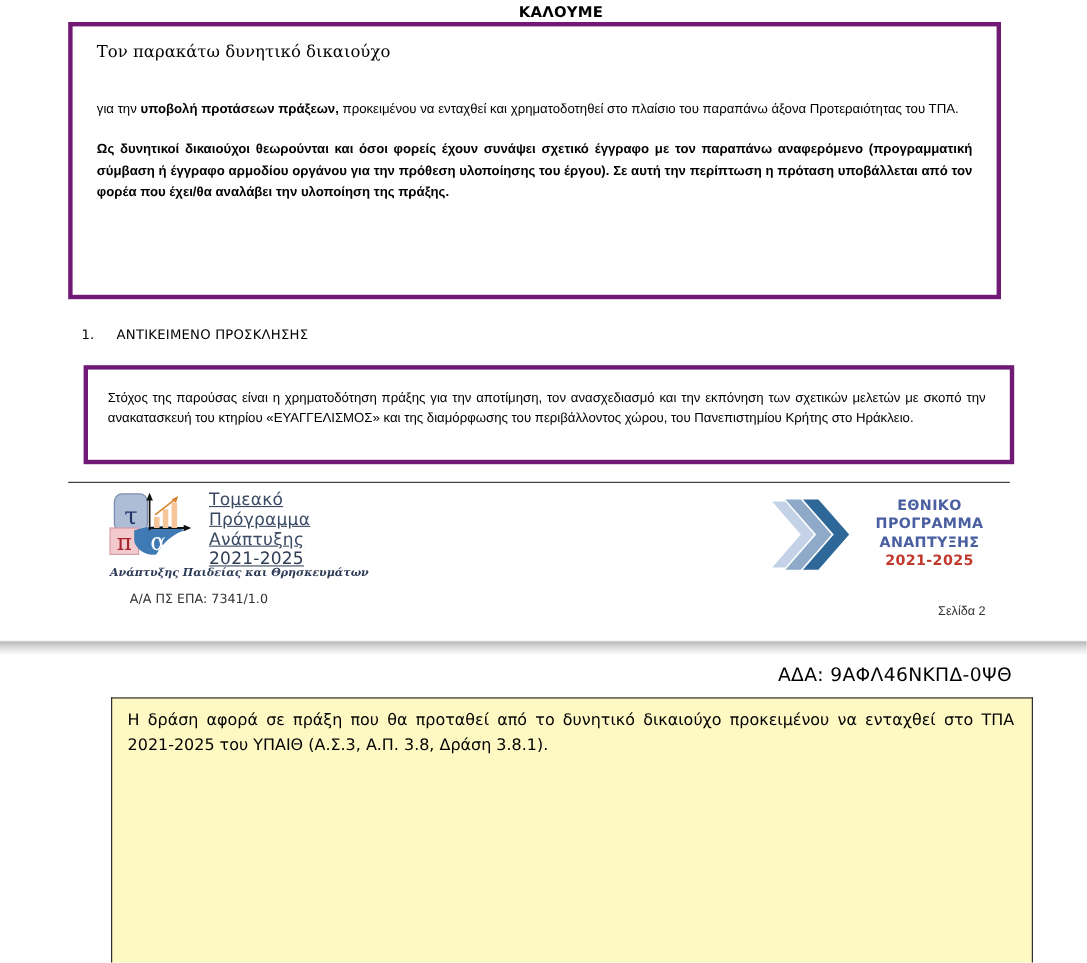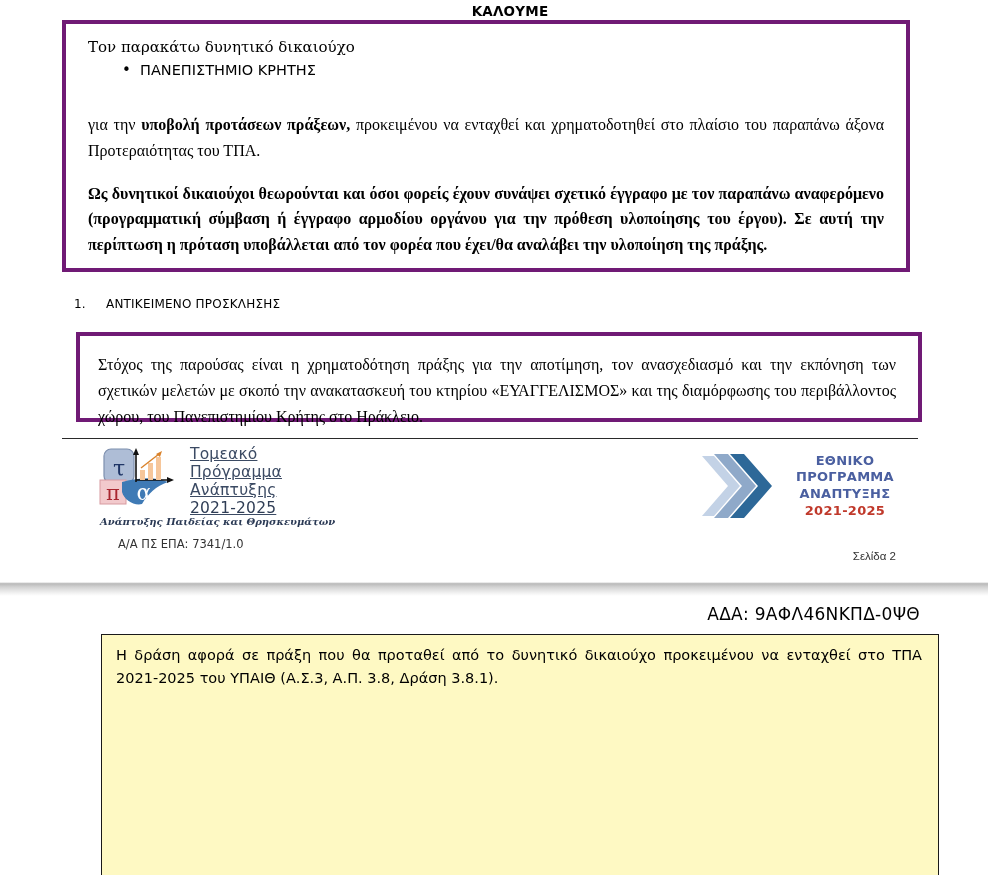--- a/index.html
+++ b/index.html
@@ -76,24 +76,24 @@
     left: 76px;
     top: 332px;
     width: 846px;
     height: 90px;
     padding: 16px 22px 6px 18px;
   }
 
   
   p.body {
     margin: 0 0 0 0;
-    font-size: 16px;
+    font-size: 12px;
     line-height: 1.62;
     text-align: justify;
-    font-family: Liberation Serif, serif;
+    font-family: Liberation Sans, sans-serif;
   }
   .lead-line {
     font-size: 15px;
     font-family: "DejaVu Serif", "Liberation Serif", serif;
     margin: 0 0 4px 0;
   }
   ul.bullets {
     margin: 0 0 0 0;
     padding-left: 52px;
     list-style: none;
@@ -245,23 +245,20 @@
 
 <div class="doc-viewer">
 
   <div class="page page-one">
 
     <div class="caps-title">ΚΑΛΟΥΜΕ</div>
 
     <div class="redbox box-one">
       <div class="lead-line">Τον παρακάτω δυνητικό δικαιούχο</div>
 
-      <ul class="bullets">
-        <li>ΠΑΝΕΠΙΣΤΗΜΙΟ ΚΡΗΤΗΣ</li>
-      </ul>
 
       <div class="spacer-lg"></div>
 
       <p class="body"><span>για την </span><span class="bold">υποβολή προτάσεων πράξεων,</span><span> προκειμένου να ενταχθεί και χρηματοδοτηθεί στο πλαίσιο  του παραπάνω άξονα Προτεραιότητας του ΤΠΑ.</span></p>
 
       <div class="para-gap"></div>
 
       <p class="body bold">Ως δυνητικοί δικαιούχοι θεωρούνται και όσοι φορείς έχουν συνάψει σχετικό έγγραφο με τον παραπάνω αναφερόμενο (προγραμματική σύμβαση ή έγγραφο αρμοδίου οργάνου για την πρόθεση υλοποίησης του έργου). Σε αυτή την περίπτωση η πρόταση υποβάλλεται από τον φορέα που έχει/θα αναλάβει την υλοποίηση της πράξης.</p>
     </div>
 

